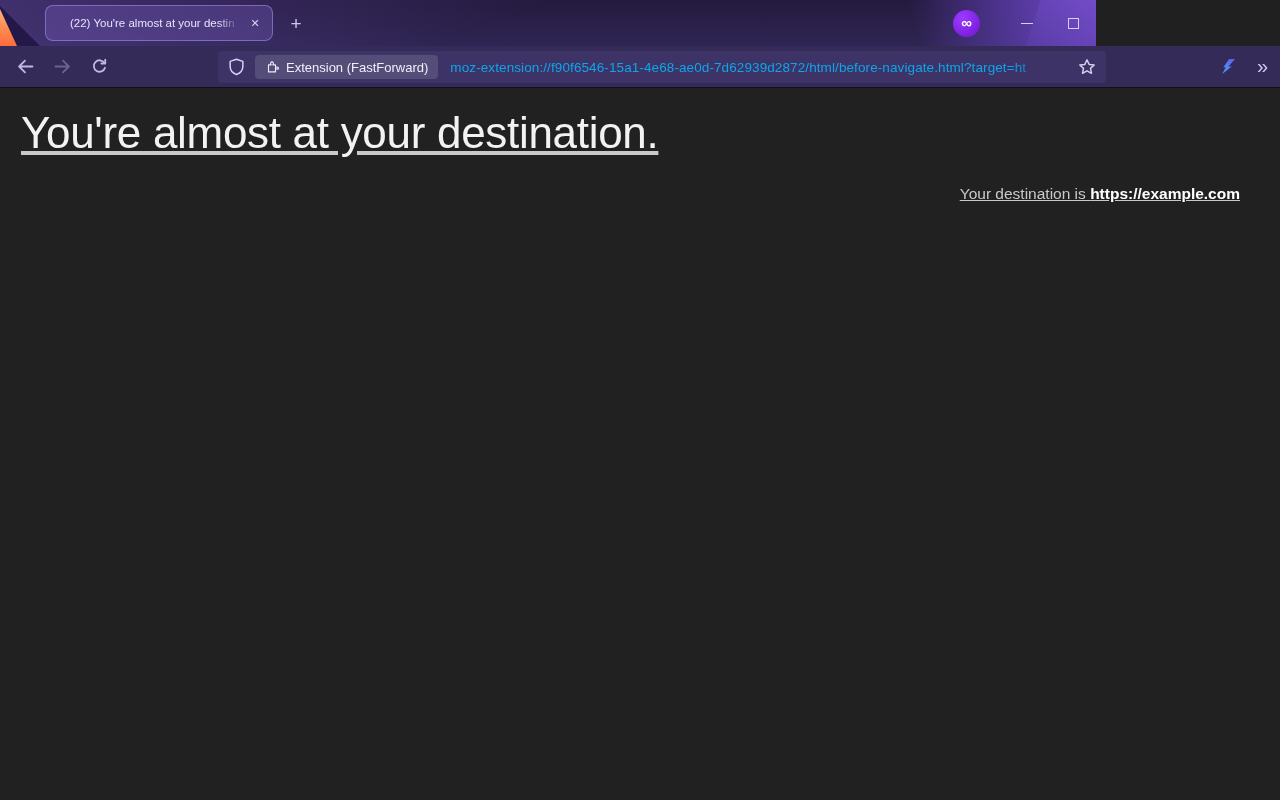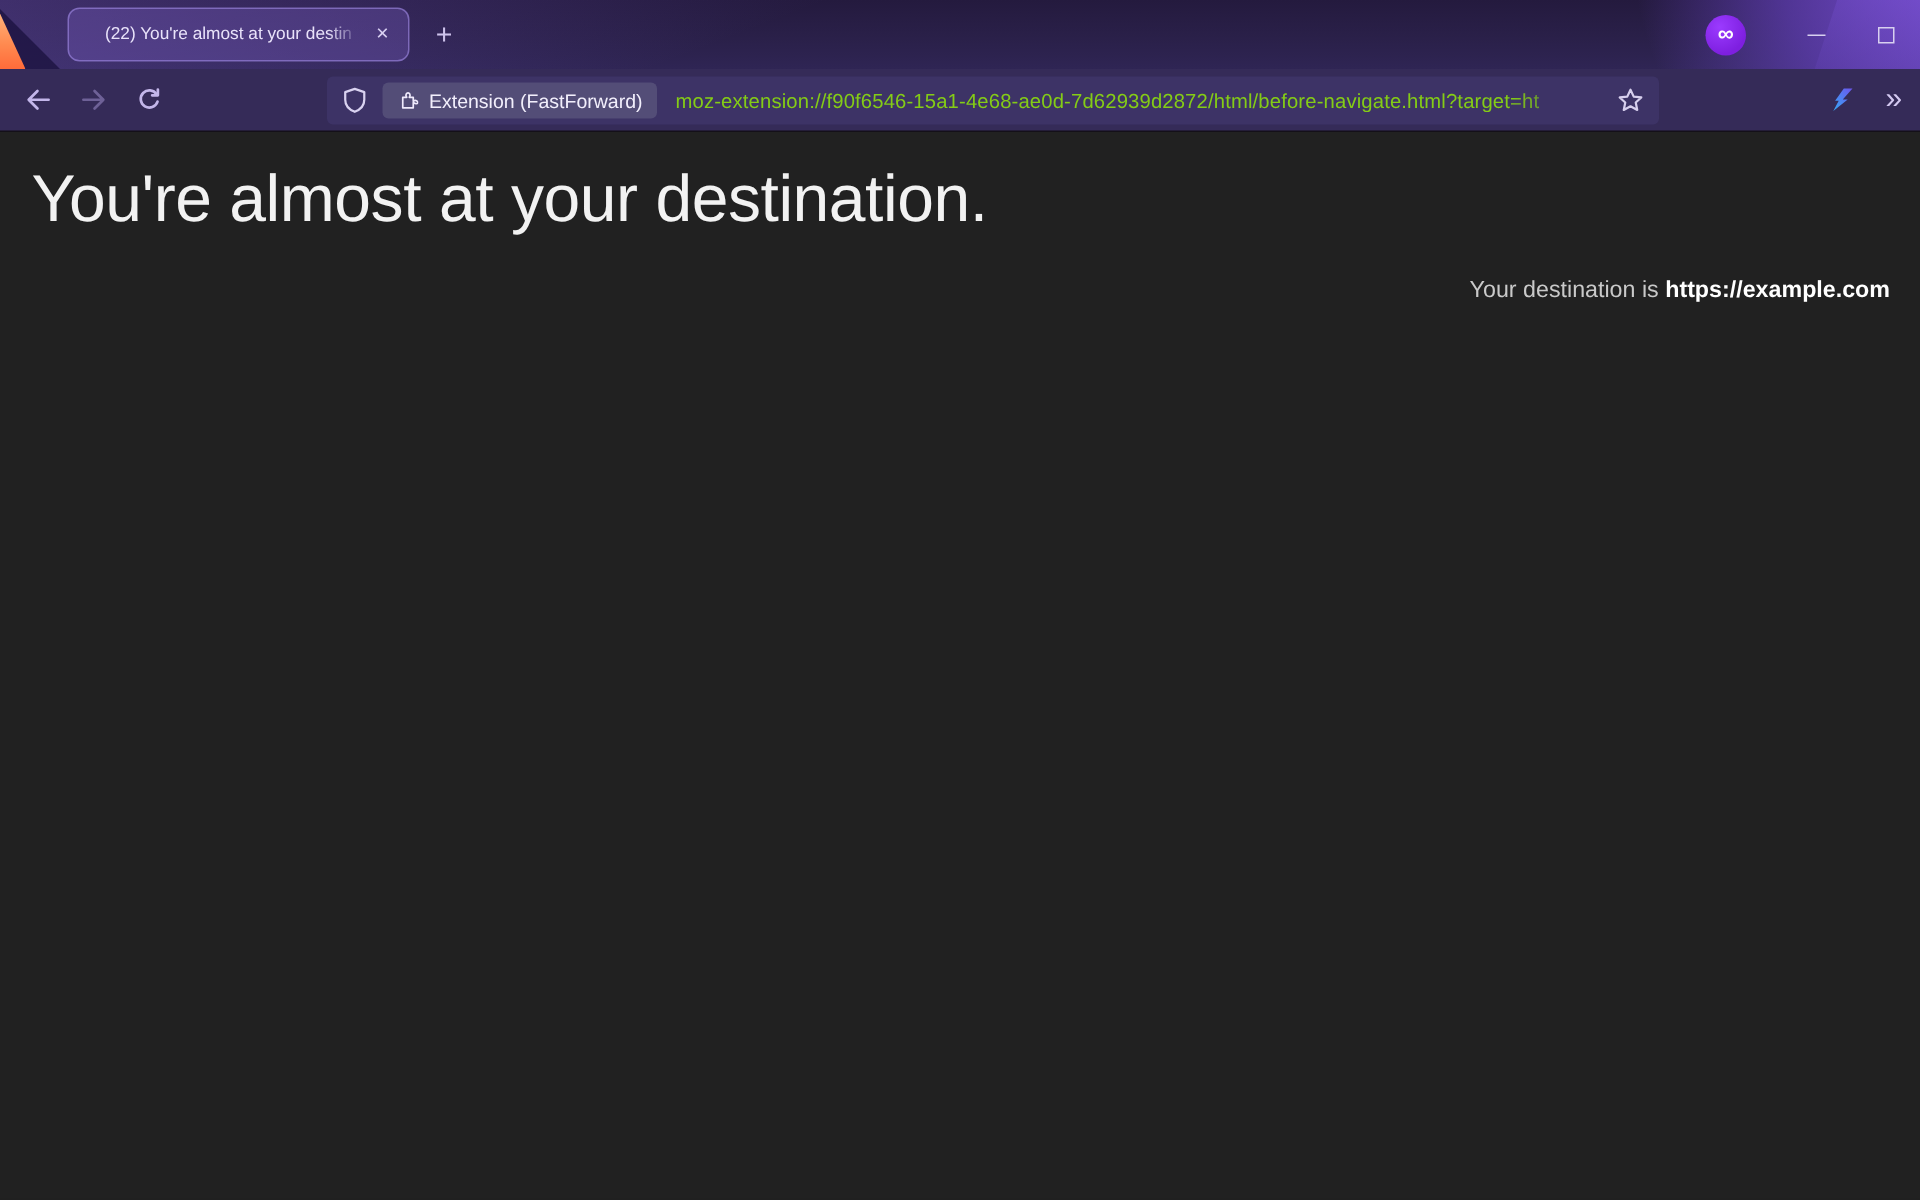--- a/index.html
+++ b/index.html
@@ -1,21 +1,21 @@
 <!DOCTYPE html>
 <html><head>
 <meta charset="utf-8">
 <style>
   * { box-sizing: border-box; margin: 0; padding: 0; }
   html,body { width:1280px; height:800px; overflow:hidden; }
   body { font-family:"Liberation Sans", sans-serif; background:#202020; }
 
   
   .tabstrip {
-    position:relative; width:1280px; height:46px;
+    position:relative; width:1096px; height:46px;
     background: linear-gradient(180deg,#241a3e 0%, #2a2049 55%, #2f2554 100%);
     overflow:hidden;
   }
   .art-band-diag {
     position:absolute; left:-60px; top:-40px; width:620px; height:130px;
     background: linear-gradient(165deg, rgba(134,102,226,0.32) 0%, rgba(134,102,226,0.10) 55%, rgba(134,102,226,0) 80%);
     transform: rotate(-6deg);
   }
   .art-corner-right {
     position:absolute; right:-90px; top:-120px; width:320px; height:260px;
@@ -96,37 +96,37 @@
   }
   .shield-wrap { display:flex; align-items:center; margin-right:10px; }
   .identity-chip {
     display:flex; align-items:center; gap:7px;
     background:#534d77; border-radius:4px;
     height:24px; padding:0 10px;
     margin-right:12px; flex:none;
   }
   .chip-label { font-size:13px; color:#f2effc; white-space:nowrap; }
   .url-text {
-    flex:1; font-size:13.5px; color:#84cc16; white-space:nowrap; overflow:hidden;
+    flex:1; font-size:13.5px; color:#0ea5e9; white-space:nowrap; overflow:hidden;
     letter-spacing:.1px;
     -webkit-mask-image: linear-gradient(90deg,#000 90%, transparent 99%);
             mask-image: linear-gradient(90deg,#000 90%, transparent 99%);
   }
   .star-wrap { flex:none; margin-left:8px; display:flex; align-items:center; }
 
   .ff-ext-btn { position:absolute; right:36px; top:4px; width:33px; height:33px;
     display:flex; align-items:center; justify-content:center; border-radius:4px; }
   .overflow-btn { position:absolute; right:2px; top:4px; width:33px; height:33px;
     display:flex; align-items:center; justify-content:center;
     color:#d4c9f1; font-size:20px; letter-spacing:-2px; }
 
   
   .content {
     width:1280px; height:711px; background:#212121;
-    padding:18px 20px 0 21px; color:#c9c9c9;
+    padding:18px 40px 0 21px; color:#c9c9c9;text-decoration:underline;
   }
   .page-heading {
     font-size:44px; font-weight:300; letter-spacing:-0.3px;
     color:#f2f2f2; line-height:1.22;
   }
   .content p { font-size:15.5px; line-height:1.45; color:#c9c9c9; }
   .p-destination { margin-top:23px;text-align:right; }
   .p-redirect { margin-top:27px; }
   .content a { color:#ffffff; font-weight:700; text-decoration:none; cursor:pointer; }
 </style>

